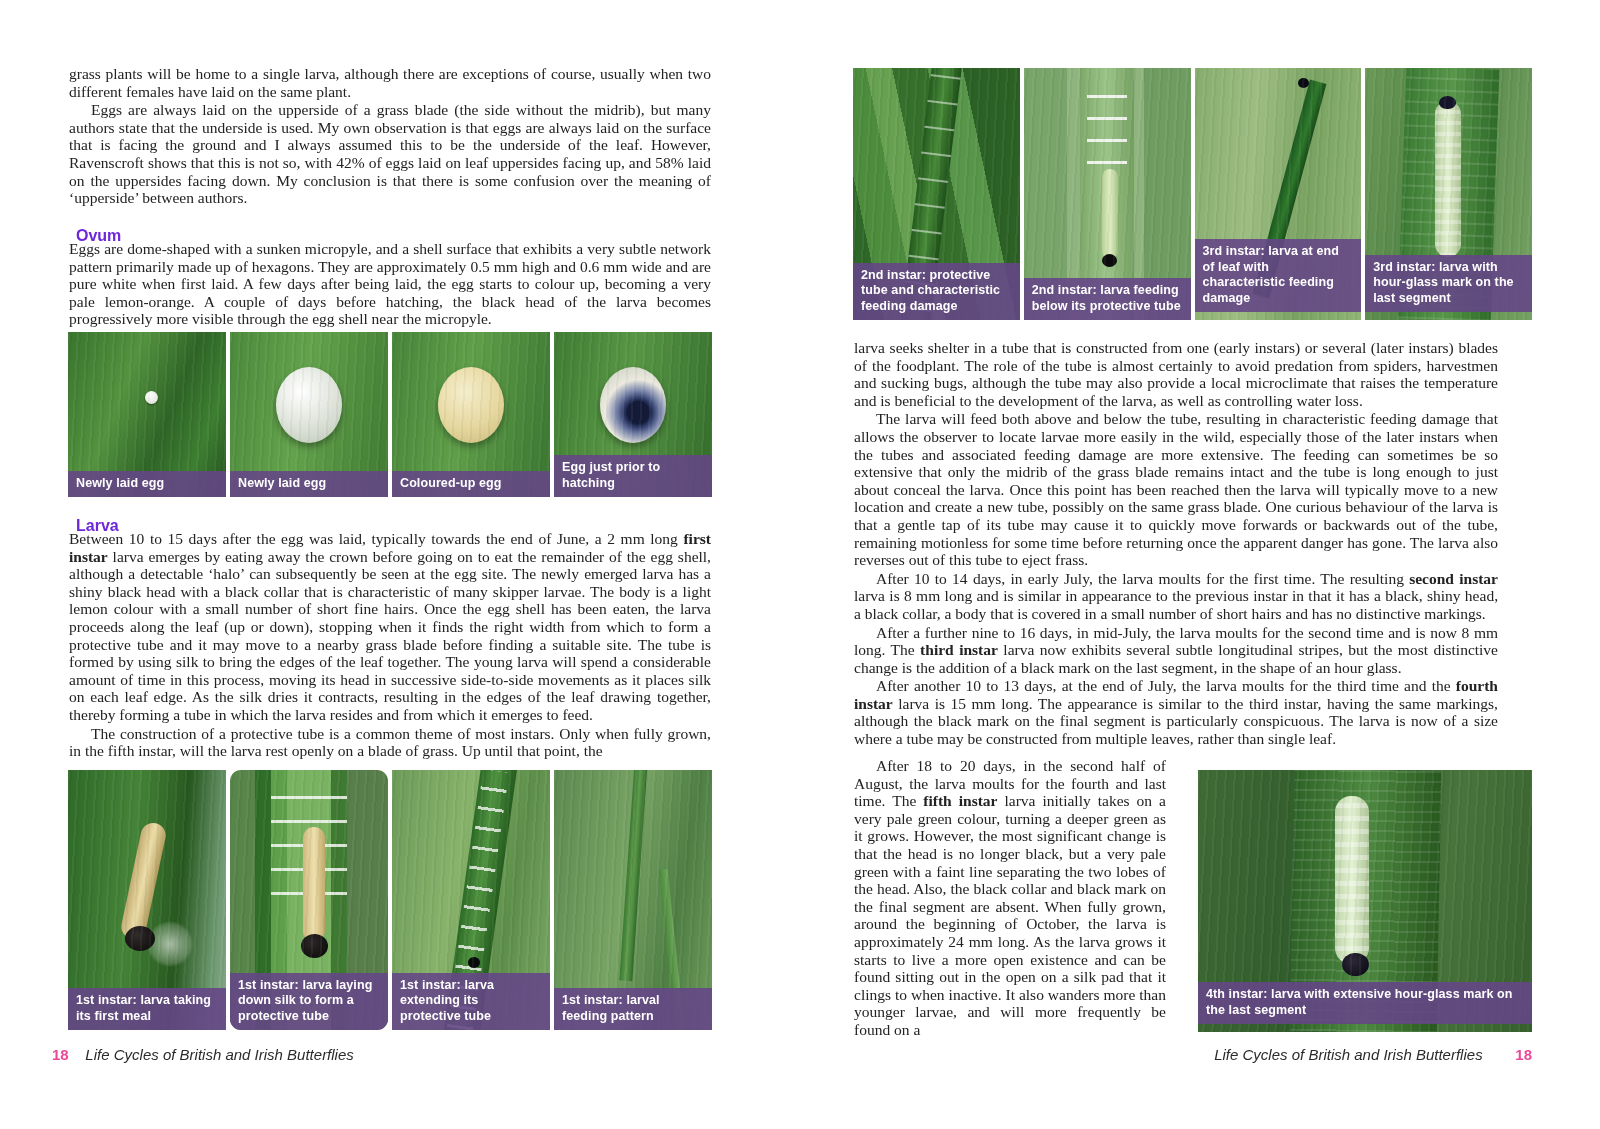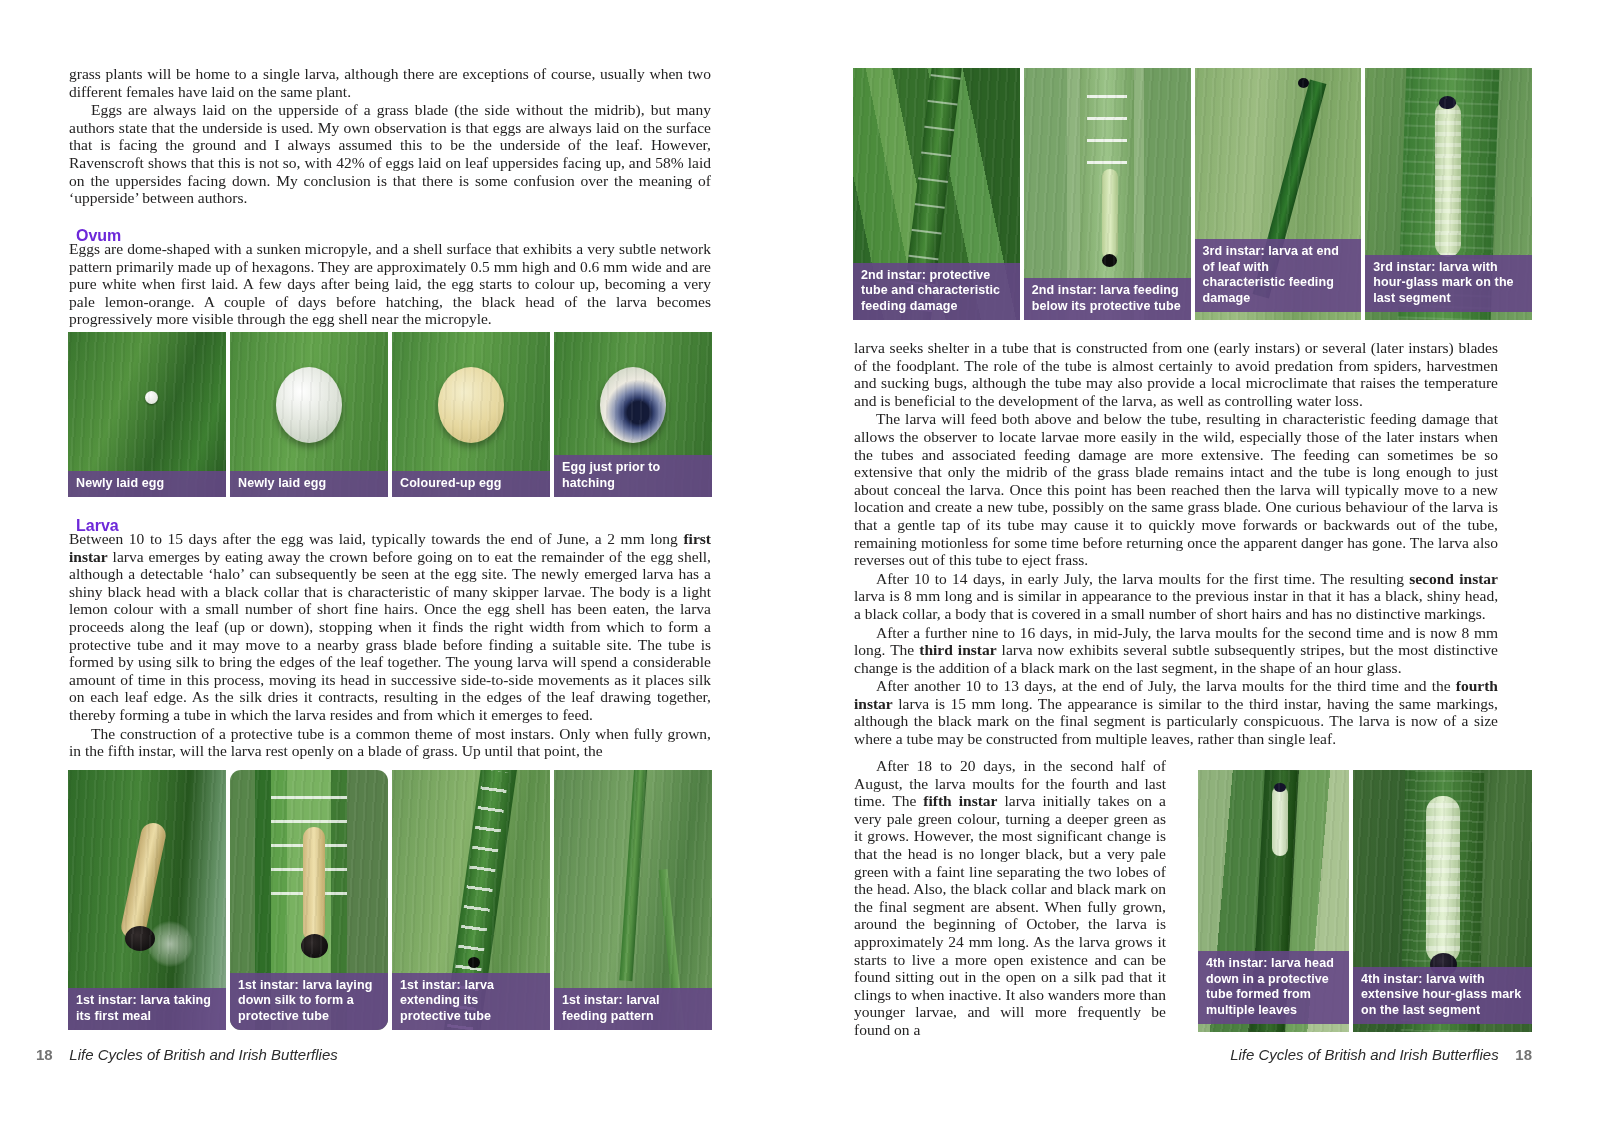--- a/index.html
+++ b/index.html
@@ -102,21 +102,21 @@
                           linear-gradient(90deg,#2f6328,#4e8a41 50%,#29591f);}
   .prb2 .larva{left:41%;top:10%;width:34px;height:64%;border-radius:16px;
                background:repeating-linear-gradient(0deg,rgba(255,255,255,.35) 0 5px,transparent 5px 13px),
                           linear-gradient(90deg,#bcd3a8,#e4f2d3 50%,#aac394)
                ;}
   .prb2 .head{left:43%;top:70%;width:27px;height:23px;border-radius:50%;
               background:radial-gradient(circle at 40% 35%,#2e2838,#060610);}
 
   
   .foot{position:absolute;top:1046px;font:italic 15px/18px "Liberation Sans",sans-serif;color:#2b2b2b;}
-  .pgnum{font:bold 15px/18px "Liberation Sans",sans-serif;font-style:normal;color:#737373;}
+  .pgnum{font:bold 15px/18px "Liberation Sans",sans-serif;font-style:normal;color:#ec4899;margin-left:16px;}
 </style>
 </head>
 <body>
 
 <div id="page">
 
   <div class="abs serif" style="left:68px;top:64px;width:644px;">
     <p>grass plants will be home to a single larva, although there are exceptions of course, usually when two different females have laid on the same plant.</p>
     <p class="ind">Eggs are always laid on the upperside of a grass blade (the side without the midrib), but many authors state that the underside is used. My own observation is that eggs are always laid on the surface that is facing the ground and I always assumed this to be the underside of the leaf. However, Ravenscroft shows that this is not so, with 42% of eggs laid on leaf uppersides facing up, and 58% laid on the uppersides facing down. My conclusion is that there is some confusion over the meaning of ‘upperside’ between authors.</p>
   </div>
@@ -206,35 +206,29 @@
       <i class="larva"></i>
       <i class="head"></i>
       <span class="cap lift">3rd instar: larva with hour-glass mark on the last segment</span>
     </div>
   </div>
 
   <div class="abs serif" style="left:853px;top:338px;width:646px;">
     <p>larva seeks shelter in a tube that is constructed from one (early instars) or several (later instars) blades of the foodplant. The role of the tube is almost certainly to avoid predation from spiders, harvestmen and sucking bugs, although the tube may also provide a local microclimate that raises the temperature and is beneficial to the development of the larva, as well as controlling water loss.</p>
     <p class="ind">The larva will feed both above and below the tube, resulting in characteristic feeding damage that allows the observer to locate larvae more easily in the wild, especially those of the later instars when the tubes and associated feeding damage are more extensive. The feeding can sometimes be so extensive that only the midrib of the grass blade remains intact and the tube is long enough to just about conceal the larva. Once this point has been reached then the larva will typically move to a new location and create a new tube, possibly on the same grass blade. One curious behaviour of the larva is that a gentle tap of its tube may cause it to quickly move forwards or backwards out of the tube, remaining motionless for some time before returning once the apparent danger has gone. The larva also reverses out of this tube to eject frass.</p>
     <p class="ind"><span>After 10 to 14 days, in early July, the larva moults for the first time. The resulting </span><b>second instar</b><span> larva is 8 mm long and is similar in appearance to the previous instar in that it has a black, shiny head, a black collar, a body that is covered in a small number of short hairs and has no distinctive markings.</span></p>
-    <p class="ind"><span>After a further nine to 16 days, in mid-July, the larva moults for the second time and is now 8 mm long. The </span><b>third instar</b><span> larva now exhibits several subtle subsequently stripes, but the most distinctive change is the addition of a black mark on the last segment, in the shape of an hour glass.</span></p>
+    <p class="ind"><span>After a further nine to 16 days, in mid-July, the larva moults for the second time and is now 8 mm long. The </span><b>third instar</b><span> larva now exhibits several subtle longitudinal stripes, but the most distinctive change is the addition of a black mark on the last segment, in the shape of an hour glass.</span></p>
     <p class="ind"><span>After another 10 to 13 days, at the end of July, the larva moults for the third time and the </span><b>fourth instar</b><span> larva is 15 mm long. The appearance is similar to the third instar, having the same markings, although the black mark on the final segment is particularly conspicuous. The larva is now of a size where a tube may be constructed from multiple leaves, rather than single leaf.</span></p>
   </div>
 
   <div class="abs serif" style="left:853px;top:756px;width:314px;">
     <p class="ind"><span>After 18 to 20 days, in the second half of August, the larva moults for the fourth and last time. The </span><b>fifth instar</b><span> larva initially takes on a very pale green colour, turning a deeper green as it grows. However, the most significant change is that the head is no longer black, but a very pale green with a faint line separating the two lobes of the head. Also, the black collar and black mark on the final segment are absent. When fully grown, around the beginning of October, the larva is approximately 24 mm long. As the larva grows it starts to live a more open existence and can be found sitting out in the open on a silk pad that it clings to when inactive. It also wanders more than younger larvae, and will more frequently be found on a</span></p>
   </div>
 
   <div class="strip" style="left:1198px;top:770px;width:334px;height:262px;">
-    <div class="ph prb1">
-      <i class="blade"></i>
-      <i class="larva"></i>
-      <i class="head"></i>
-      <span class="cap lift">4th instar: larva head down in a protective tube formed from multiple leaves</span>
-    </div>
     <div class="ph prb2">
       <i class="blade"></i>
       <i class="larva"></i>
       <i class="head"></i>
       <span class="cap lift">4th instar: larva with extensive hour-glass mark on the last segment</span>
     </div>
   </div>
 
   <div class="foot" style="right:68px;text-align:right;">
     <span>Life Cycles of British and Irish Butterflies</span>&nbsp;&nbsp;&nbsp;

